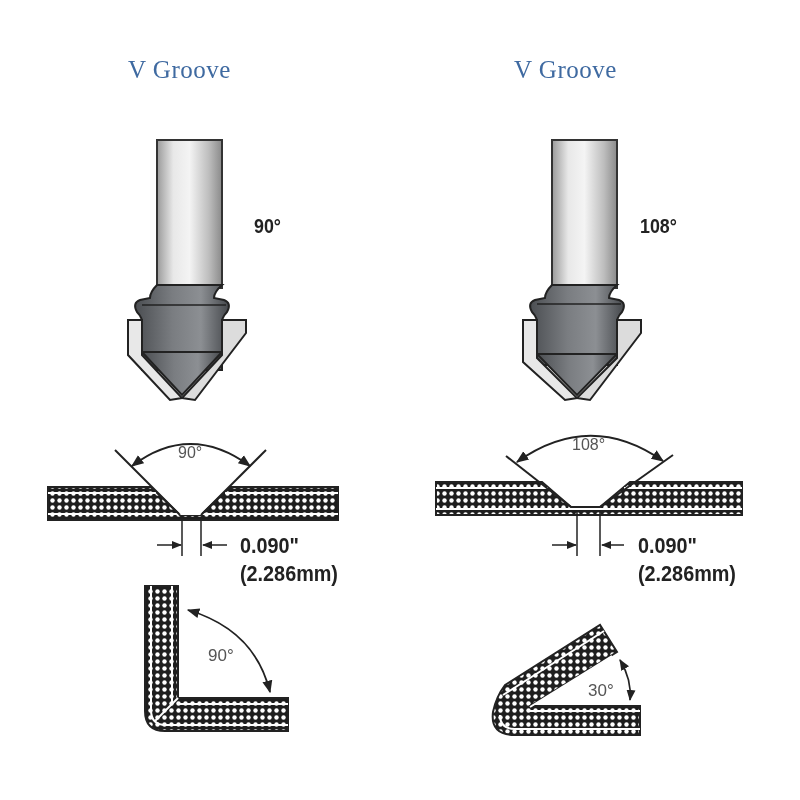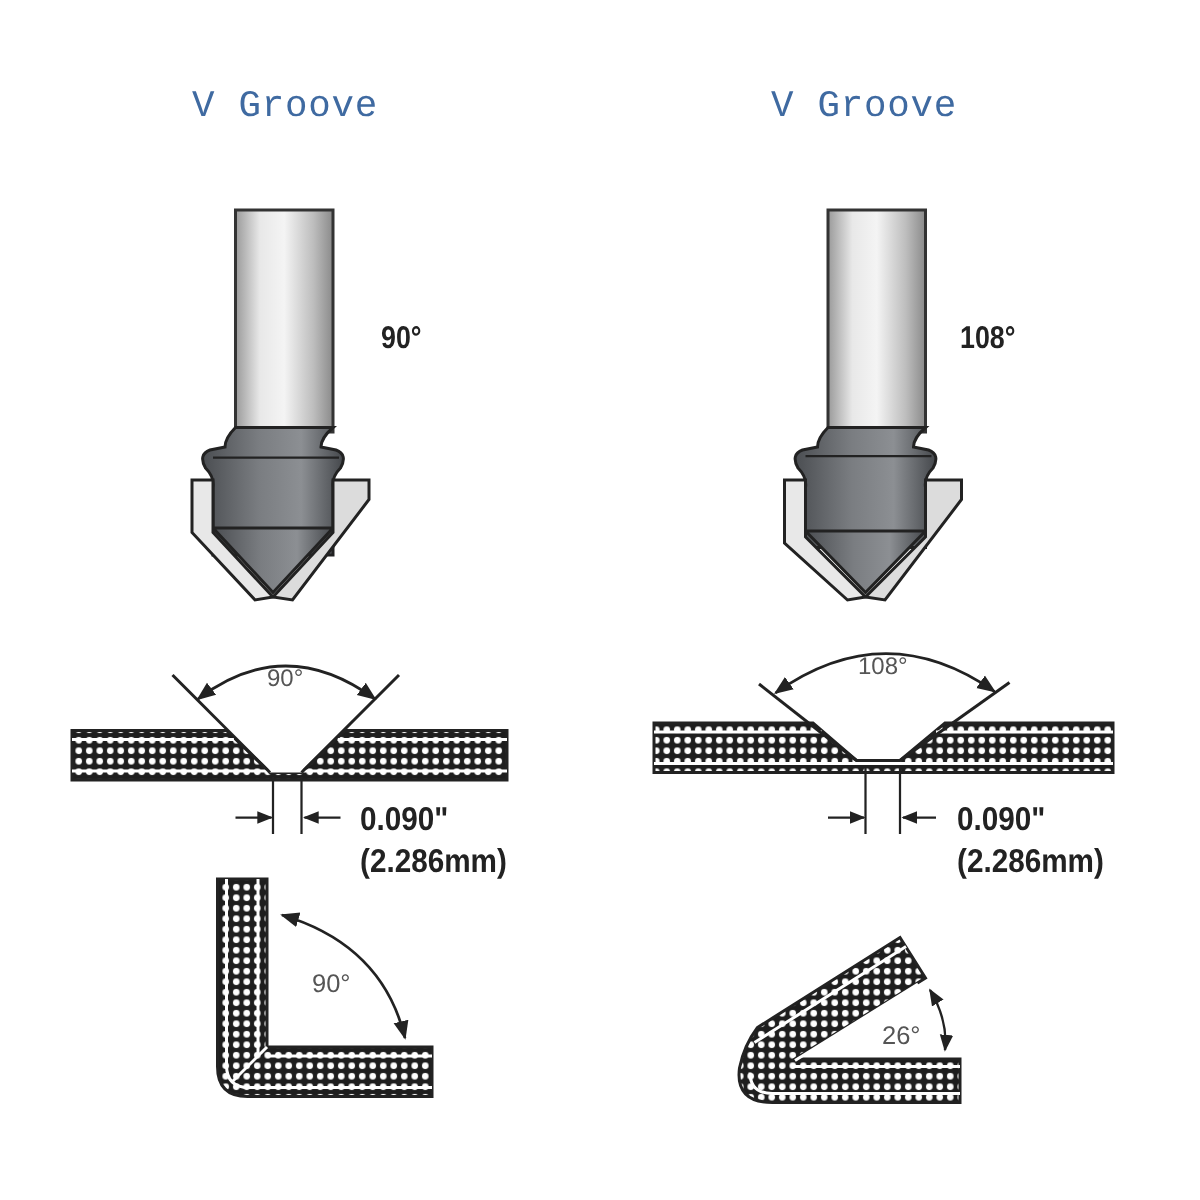--- a/index.html
+++ b/index.html
@@ -1,17 +1,17 @@
 <!DOCTYPE html>
 <html><head>
 <meta charset="utf-8">
 <style>
   html, body { margin:0; padding:0; background:#ffffff; }
   body { width:800px; height:800px; position:relative; overflow:hidden; font-family:"Liberation Sans", sans-serif; }
-  .title { position:absolute; top:56px; font-family:Liberation Mono, monospace; font-size:25px; color:#3f6aa1; letter-spacing:0.5px; }
+  .title { position:absolute; top:56px; font-family:Liberation Serif, serif; font-size:25px; color:#3f6aa1; letter-spacing:0.5px; }
   .deg-label { position:absolute; font-family:"Liberation Sans", sans-serif; font-weight:bold; font-size:21px; color:#222; transform:scaleX(0.85); transform-origin:left; }
   .dim { position:absolute; font-family:"Liberation Sans", sans-serif; font-weight:bold; font-size:22px; color:#222; line-height:28px; transform:scaleX(0.9); transform-origin:left; }
   svg { position:absolute; left:0; top:0; }
 </style>
 </head>
 <body>
 
 <svg width="800" height="800" viewBox="0 0 800 800">
   <defs>
     <linearGradient id="shankGrad" x1="0" x2="1" y1="0" y2="0">
@@ -113,13 +113,13 @@
 <div class="dim" style="left:240px; top:532px;">
   <div>0.090"</div>
   <div>(2.286mm)</div>
 </div>
 <div class="dim" style="left:638px; top:532px;">
   <div>0.090"</div>
   <div>(2.286mm)</div>
 </div>
 
 <div style="position:absolute; left:208px; top:646px; font-size:17px; color:#555;">90°</div>
-<div style="position:absolute; left:588px; top:681px; font-size:17px; color:#555;">26°</div>
+<div style="position:absolute; left:588px; top:681px; font-size:17px; color:#555;">30°</div>
 
 </body></html>

